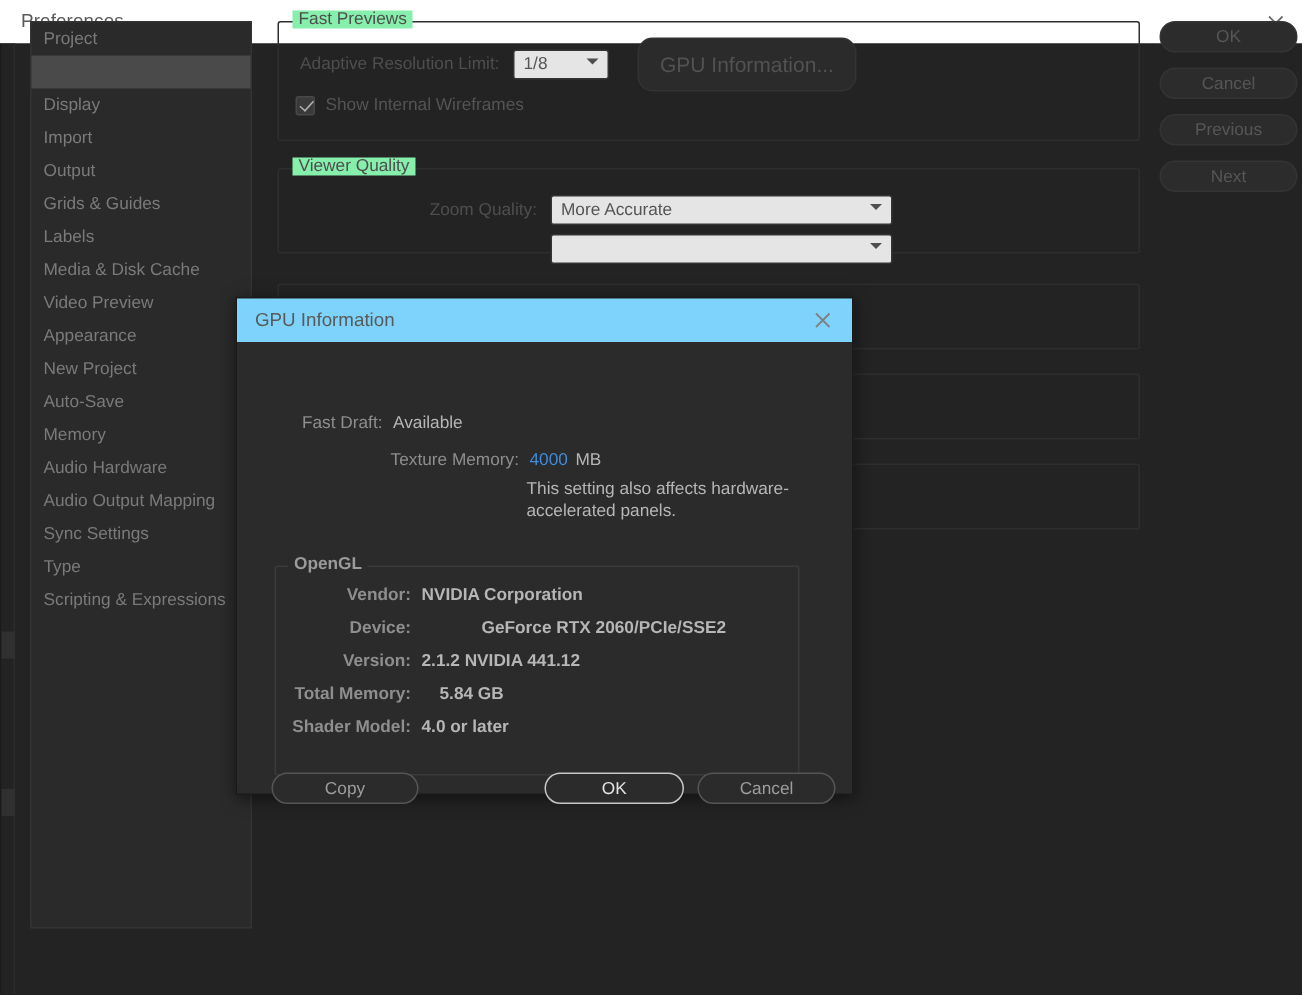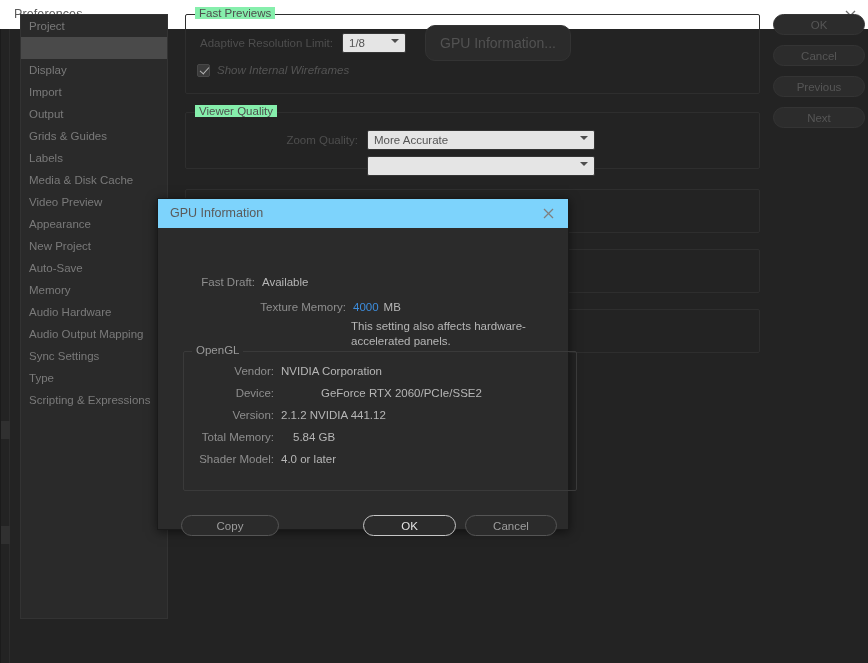--- a/index.html
+++ b/index.html
@@ -126,21 +126,21 @@
     border: 1px solid #484848; border-radius: 2px;
     margin-right: 7px; position: relative;
     cursor: pointer;
   }
   .chkbox::after {
     content: ""; position: absolute; left: 3.5px; top: 0.5px;
     width: 4px; height: 8px;
     border: solid #b4b4b4; border-width: 0 1.6px 1.6px 0;
     transform: rotate(42deg);
   }
-  .chklabel { font-size: 11.5px; color: #545454; font-style: italic; }
+  .chklabel { font-size: 11.5px; color: #545454; }
 
   
   .modal {
     position: absolute; left: 157px; top: 198px;
     width: 412px; height: 332px;
     background: #2b2b2b;
     border: 1px solid #1a1a1a;
     box-shadow: 0 2px 10px rgba(0,0,0,.55);
   }
   .modal-title {
@@ -159,23 +159,23 @@
   .modal-body { position: relative; height: 302px; }
 
   .kv { display: flex; align-items: baseline; }
   .kv .k { font-size: 11.5px; color: #8e8e8e; text-align: right; }
   .kv .v { font-size: 11.5px; color: #b6b6b6; margin-left: 7px; }
   .v.blue { color: #3d8ddd; }
 
   .note { font-size: 11.5px; color: #b6b6b6; line-height: 15px; }
 
   .gl-group {
-    position: absolute; left: 25px; top: 123px;
-    width: 394px; height: 140px;
-    border: 1px solid #3a3a3a; border-radius: 2px;
+    position: absolute; left: 25px; top: 149px;
+    width: 350px; height: 140px;
+    border: 1px solid #3a3a3a; border-radius: 2px; font-weight: bold;
   }
   .gl-group > .legend {
     position: absolute; left: 8px; top: -8px;
     background: #2b2b2b; padding: 0 4px;
     font-size: 11.5px; color: #9a9a9a;
   }
 
   .dlgbtn {
     position: absolute; height: 21px;
     border-radius: 11px; background: #2b2b2b;

